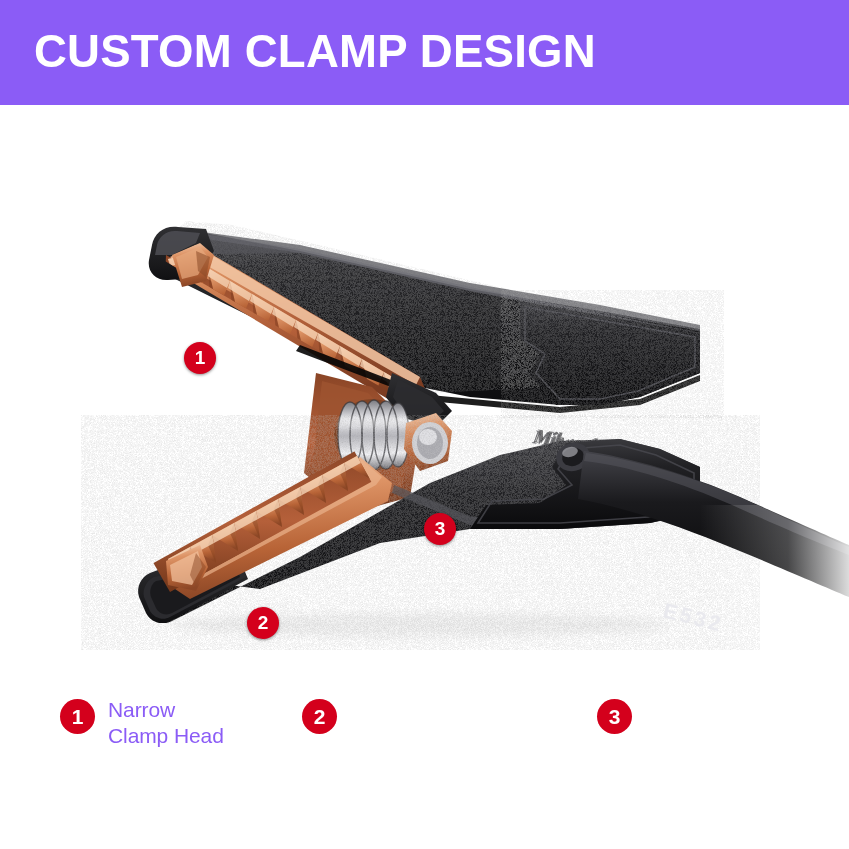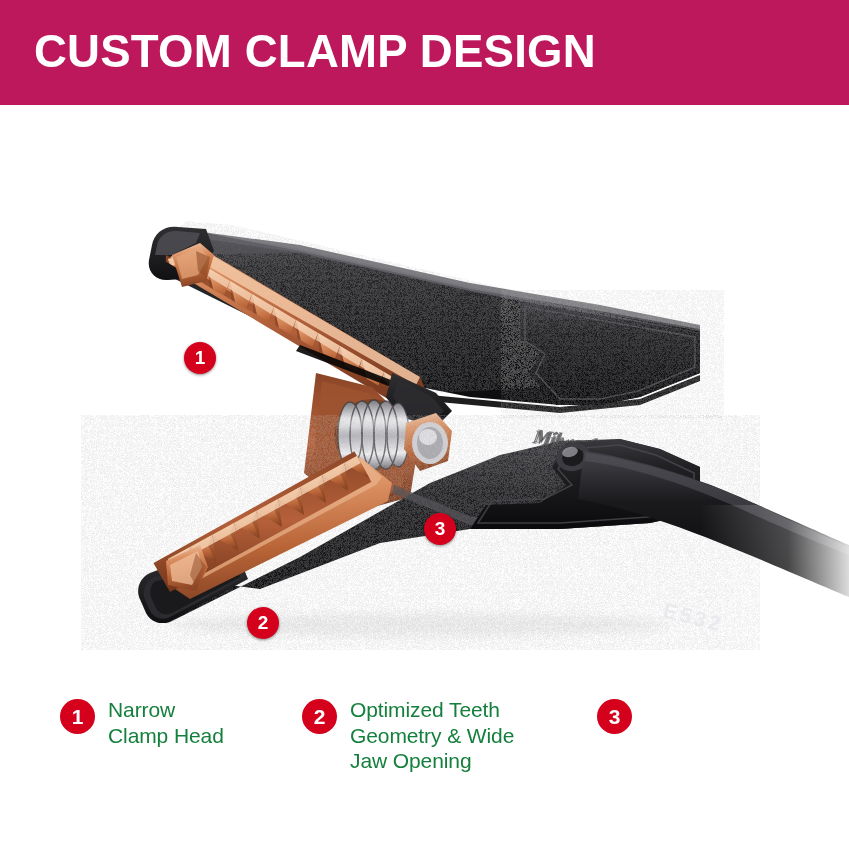--- a/index.html
+++ b/index.html
@@ -16,21 +16,21 @@
     position: relative;
   }
 
   
   #header-banner {
     position: absolute;
     left: 0;
     top: 0;
     width: 849px;
     height: 119px;
-    background: #be185d;
+    background: #8b5cf6;
     box-sizing: border-box;
   }
   #header-title {
     position: absolute;
     left: 34px;
     top: 22px;
     font-family: "Liberation Sans", sans-serif;
     font-weight: 700;
     font-size: 47px;
     line-height: 58px;
@@ -107,21 +107,21 @@
     font-weight: 700;
     font-size: 21px;
     line-height: 35px;
     text-align: center;
     margin-top: 2px;
   }
   .legend-label {
     font-family: "Liberation Sans", sans-serif;
     font-size: 21px;
     line-height: 25.5px;
-    color: #15803d;
+    color: #8b5cf6;
     white-space: pre-line;
     letter-spacing: -0.1px;
   }
 </style>
 </head>
 <body>
 
 <div id="header-banner">
   <div id="header-title">CUSTOM CLAMP DESIGN</div>
 </div>
@@ -489,21 +489,18 @@
 <div id="legend">
 
   <div class="legend-item" id="legend-item-1">
     <div class="legend-badge">1</div>
     <div class="legend-label">Narrow
 Clamp Head</div>
   </div>
 
   <div class="legend-item" id="legend-item-2">
     <div class="legend-badge">2</div>
-    <div class="legend-label">Optimized Teeth
-Geometry &amp; Wide
-Jaw Opening</div>
   </div>
 
   <div class="legend-item" id="legend-item-3">
     <div class="legend-badge">3</div>
   </div>
 </div>
 
 </body></html>

